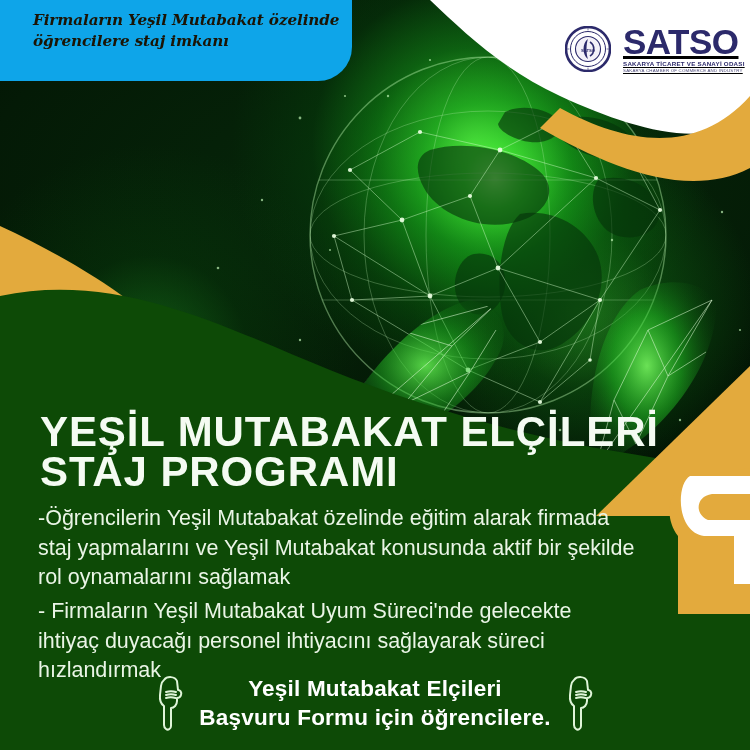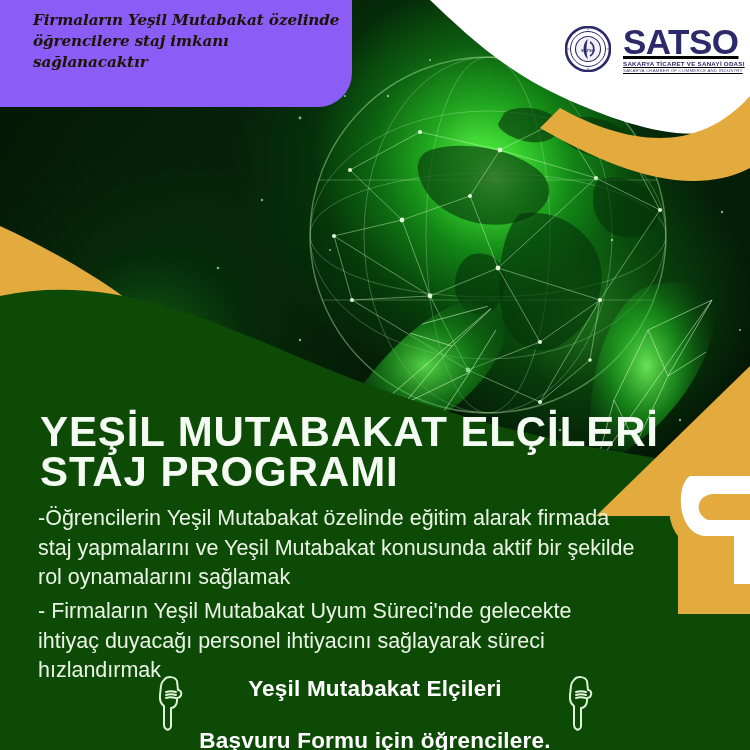--- a/index.html
+++ b/index.html
@@ -30,22 +30,22 @@
   }
   .body-green svg{display:block;width:750px;height:750px;}
 
   
   .gold-layer{position:absolute;left:0;top:0;width:750px;height:750px;pointer-events:none;}
   .gold-layer svg{display:block;width:750px;height:750px;}
 
   
   .banner{
     position:absolute;left:0;top:0;
-    width:352px;height:107px;
-    background:#8b5cf6;
+    width:352px;height:81px;
+    background:#0ea5e9;
     border-bottom-right-radius:34px;
     z-index:6;
   }
   .banner-text{
     position:absolute;left:33px;top:10px;width:310px;
     color:#1b1405;
     font-family:"DejaVu Serif",serif;
     font-weight:bold;font-style:italic;
     font-size:15.2px;line-height:21px;
     letter-spacing:-0.1px;
@@ -107,21 +107,21 @@
     display:flex;align-items:center;justify-content:center;gap:14px;
   }
   .cta-text{
     text-align:center;
     color:#ffffff;
     font-family:"Liberation Sans",sans-serif;
     font-weight:bold;
     font-size:22.5px;line-height:29px;
     letter-spacing:0.2px;
   }
-  .cta-text span{display:block;margin-top:23px;}
+  .cta-text span{display:block;}
   .hand{width:30px;height:58px;flex:0 0 30px;}
 </style>
 </head>
 <body>
 
 <div id="poster">
 
   <div class="hero">
     <svg class="hero-svg" viewBox="0 0 750 470">
       <defs>
@@ -285,21 +285,20 @@
       <path d="M750 468 V614 H678 L678 536 C 660 512 672 480 702 476 Z" fill="#e3aa3d"></path>
       <path d="M690 476 L750 476 L750 494 L712 494 C 696 496 694 514 708 520 L750 520 L750 584 L734 584 L734 536 L704 536 C 676 532 676 484 690 476 Z" fill="#ffffff"></path>
       <path d="M608 520 L750 520 L750 556 C 700 560 648 548 608 530 Z" fill="#0d4a06" opacity="0"></path>
     </svg>
   </div>
 
   <div class="banner">
     <div class="banner-text">
       <div>Firmaların Yeşil Mutabakat özelinde</div>
       <div>öğrencilere staj imkanı</div>
-      <div>sağlanacaktır</div>
     </div>
   </div>
 
   <div class="logo">
     <div class="logo-seal">
       <svg viewBox="0 0 46 46" width="46" height="46">
         <circle cx="23" cy="23" r="22" fill="none" stroke="#2c2a6b" stroke-width="2.6"></circle>
         <circle cx="23" cy="23" r="17.5" fill="none" stroke="#2c2a6b" stroke-width="1"></circle>
         <circle cx="23" cy="23" r="12.5" fill="#f3f1f8" stroke="#2c2a6b" stroke-width="1.1"></circle>
         <path d="M23 13 C 17 17 17 29 23 33 C 21 28 21 18 23 13 Z" fill="#2c2a6b"></path>

